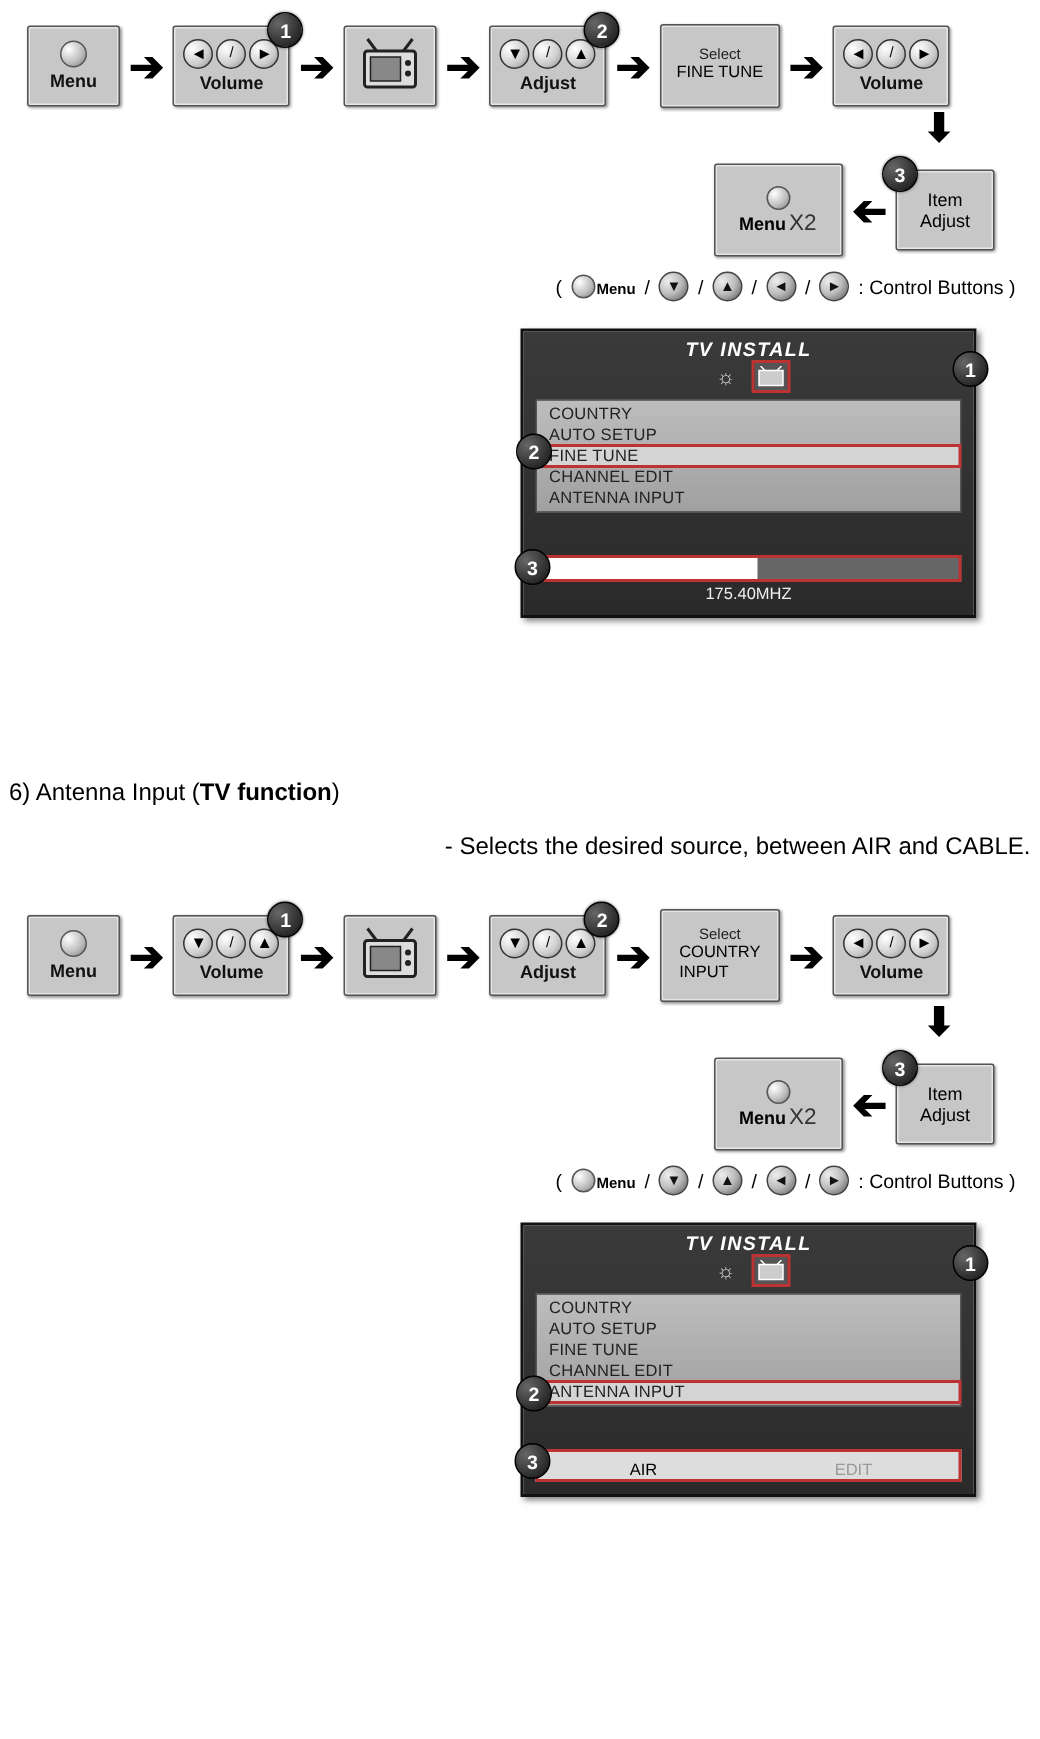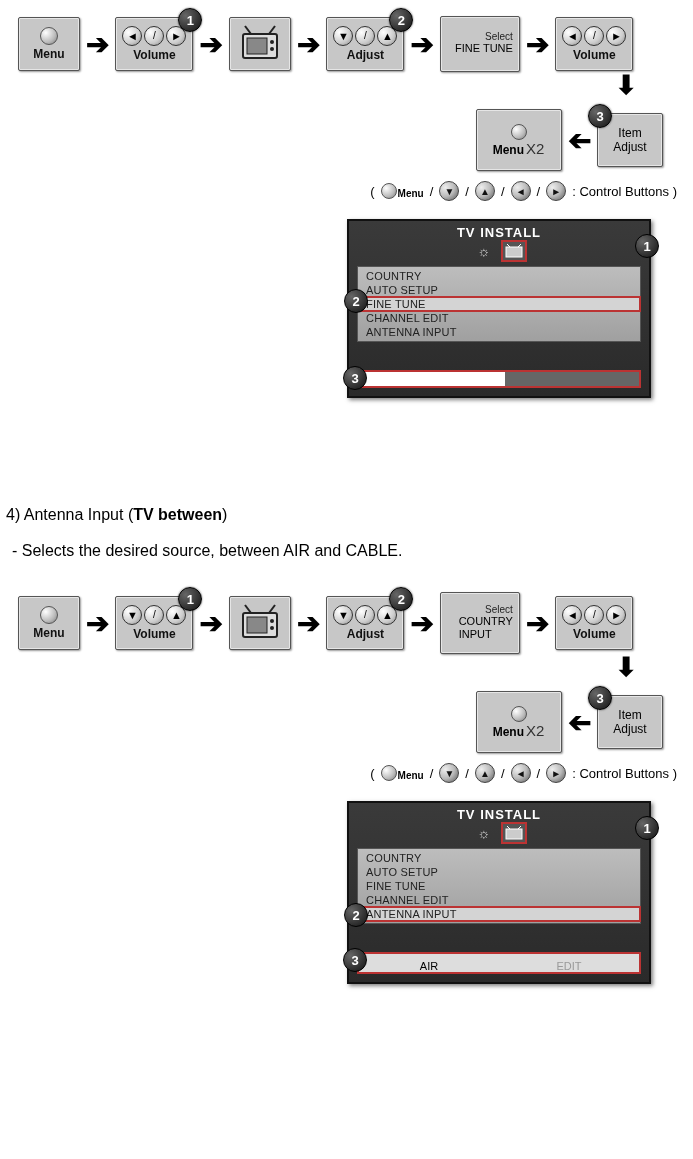--- a/index.html
+++ b/index.html
@@ -68,21 +68,21 @@
     font-size: 28px;
     font-weight: bold;
     color: #000;
     padding: 0 2px;
   }
   .arrow-left { transform: scaleX(-1); }
   .arrow-down { font-size: 26px; }
   .tv-icon svg { width: 46px; height: 40px; }
   .select-box {
     flex-direction: column;
-    align-items: flex-end;
+    align-items: center;
     min-width: 66px;
     padding: 4px 6px 6px 6px;
   }
   .select-box .sel-top {
     font-size: 10px; color: #222;
   }
   .select-box .sel-main {
     font-size: 11px; color: #000; font-weight: normal; line-height: 1.1;
   }
   .step-badge {
@@ -151,20 +151,21 @@
     border: 2px solid #111;
     position: relative;
     box-shadow: 2px 2px 4px rgba(0,0,0,0.5);
     padding-bottom: 6px;
   }
   .osd .titlebar {
     color: #fff; font-size: 13px; font-weight: bold;
     text-align: center;
     padding: 4px 0 0 0;
     letter-spacing: 1px;
+    font-style: italic;
   }
   .osd .iconstrip {
     display: flex; justify-content: center; gap: 8px;
     padding: 2px 0 2px 0;
     position: relative;
   }
   .osd .iconstrip .ico {
     width: 22px; height: 18px;
     display: flex; align-items: center; justify-content: center;
     color: #ddd; font-size: 14px;
@@ -231,20 +232,21 @@
   .section-gap { height: 100px; }
 
   .heading {
     font-size: 16px;
     margin: 8px 0 18px 0;
   }
   .heading .bold { font-weight: bold; }
   .desc {
     font-size: 16px;
     margin: 0 0 32px 6px;
+    text-align: right;
   }
 </style>
 </head>
 <body>
 
 <div class="flow">
   <div class="btn">
     <div class="circle"></div>
     <div class="btn-label">Menu</div>
   </div>
@@ -354,28 +356,29 @@
       <div class="mi">AUTO SETUP</div>
       <div class="mi sel">FINE TUNE</div>
       <div class="mi">CHANNEL EDIT</div>
       <div class="mi">ANTENNA INPUT</div>
     </div>
     <div class="value-area">
       <div class="osd-badge" style="left:-14px;top:-4px">3</div>
       <div class="bar-outer">
           <div class="bar-fill"></div>
         </div>
+      <div class="value-label">175.40MHZ</div>
     </div>
   </div>
 </div>
 
 <div class="section-gap"></div>
 
 <div class="heading">
-  <span>4) Antenna Input (</span><span class="bold">TV between</span><span>)</span>
+  <span>6) Antenna Input (</span><span class="bold">TV function</span><span>)</span>
 </div>
 <div class="desc"> - Selects the desired source, between AIR and CABLE.</div>
 
 <div class="flow">
   <div class="btn">
     <div class="circle"></div>
     <div class="btn-label">Menu</div>
   </div>
   <div class="arrow">➔</div>
   <div class="btn">

